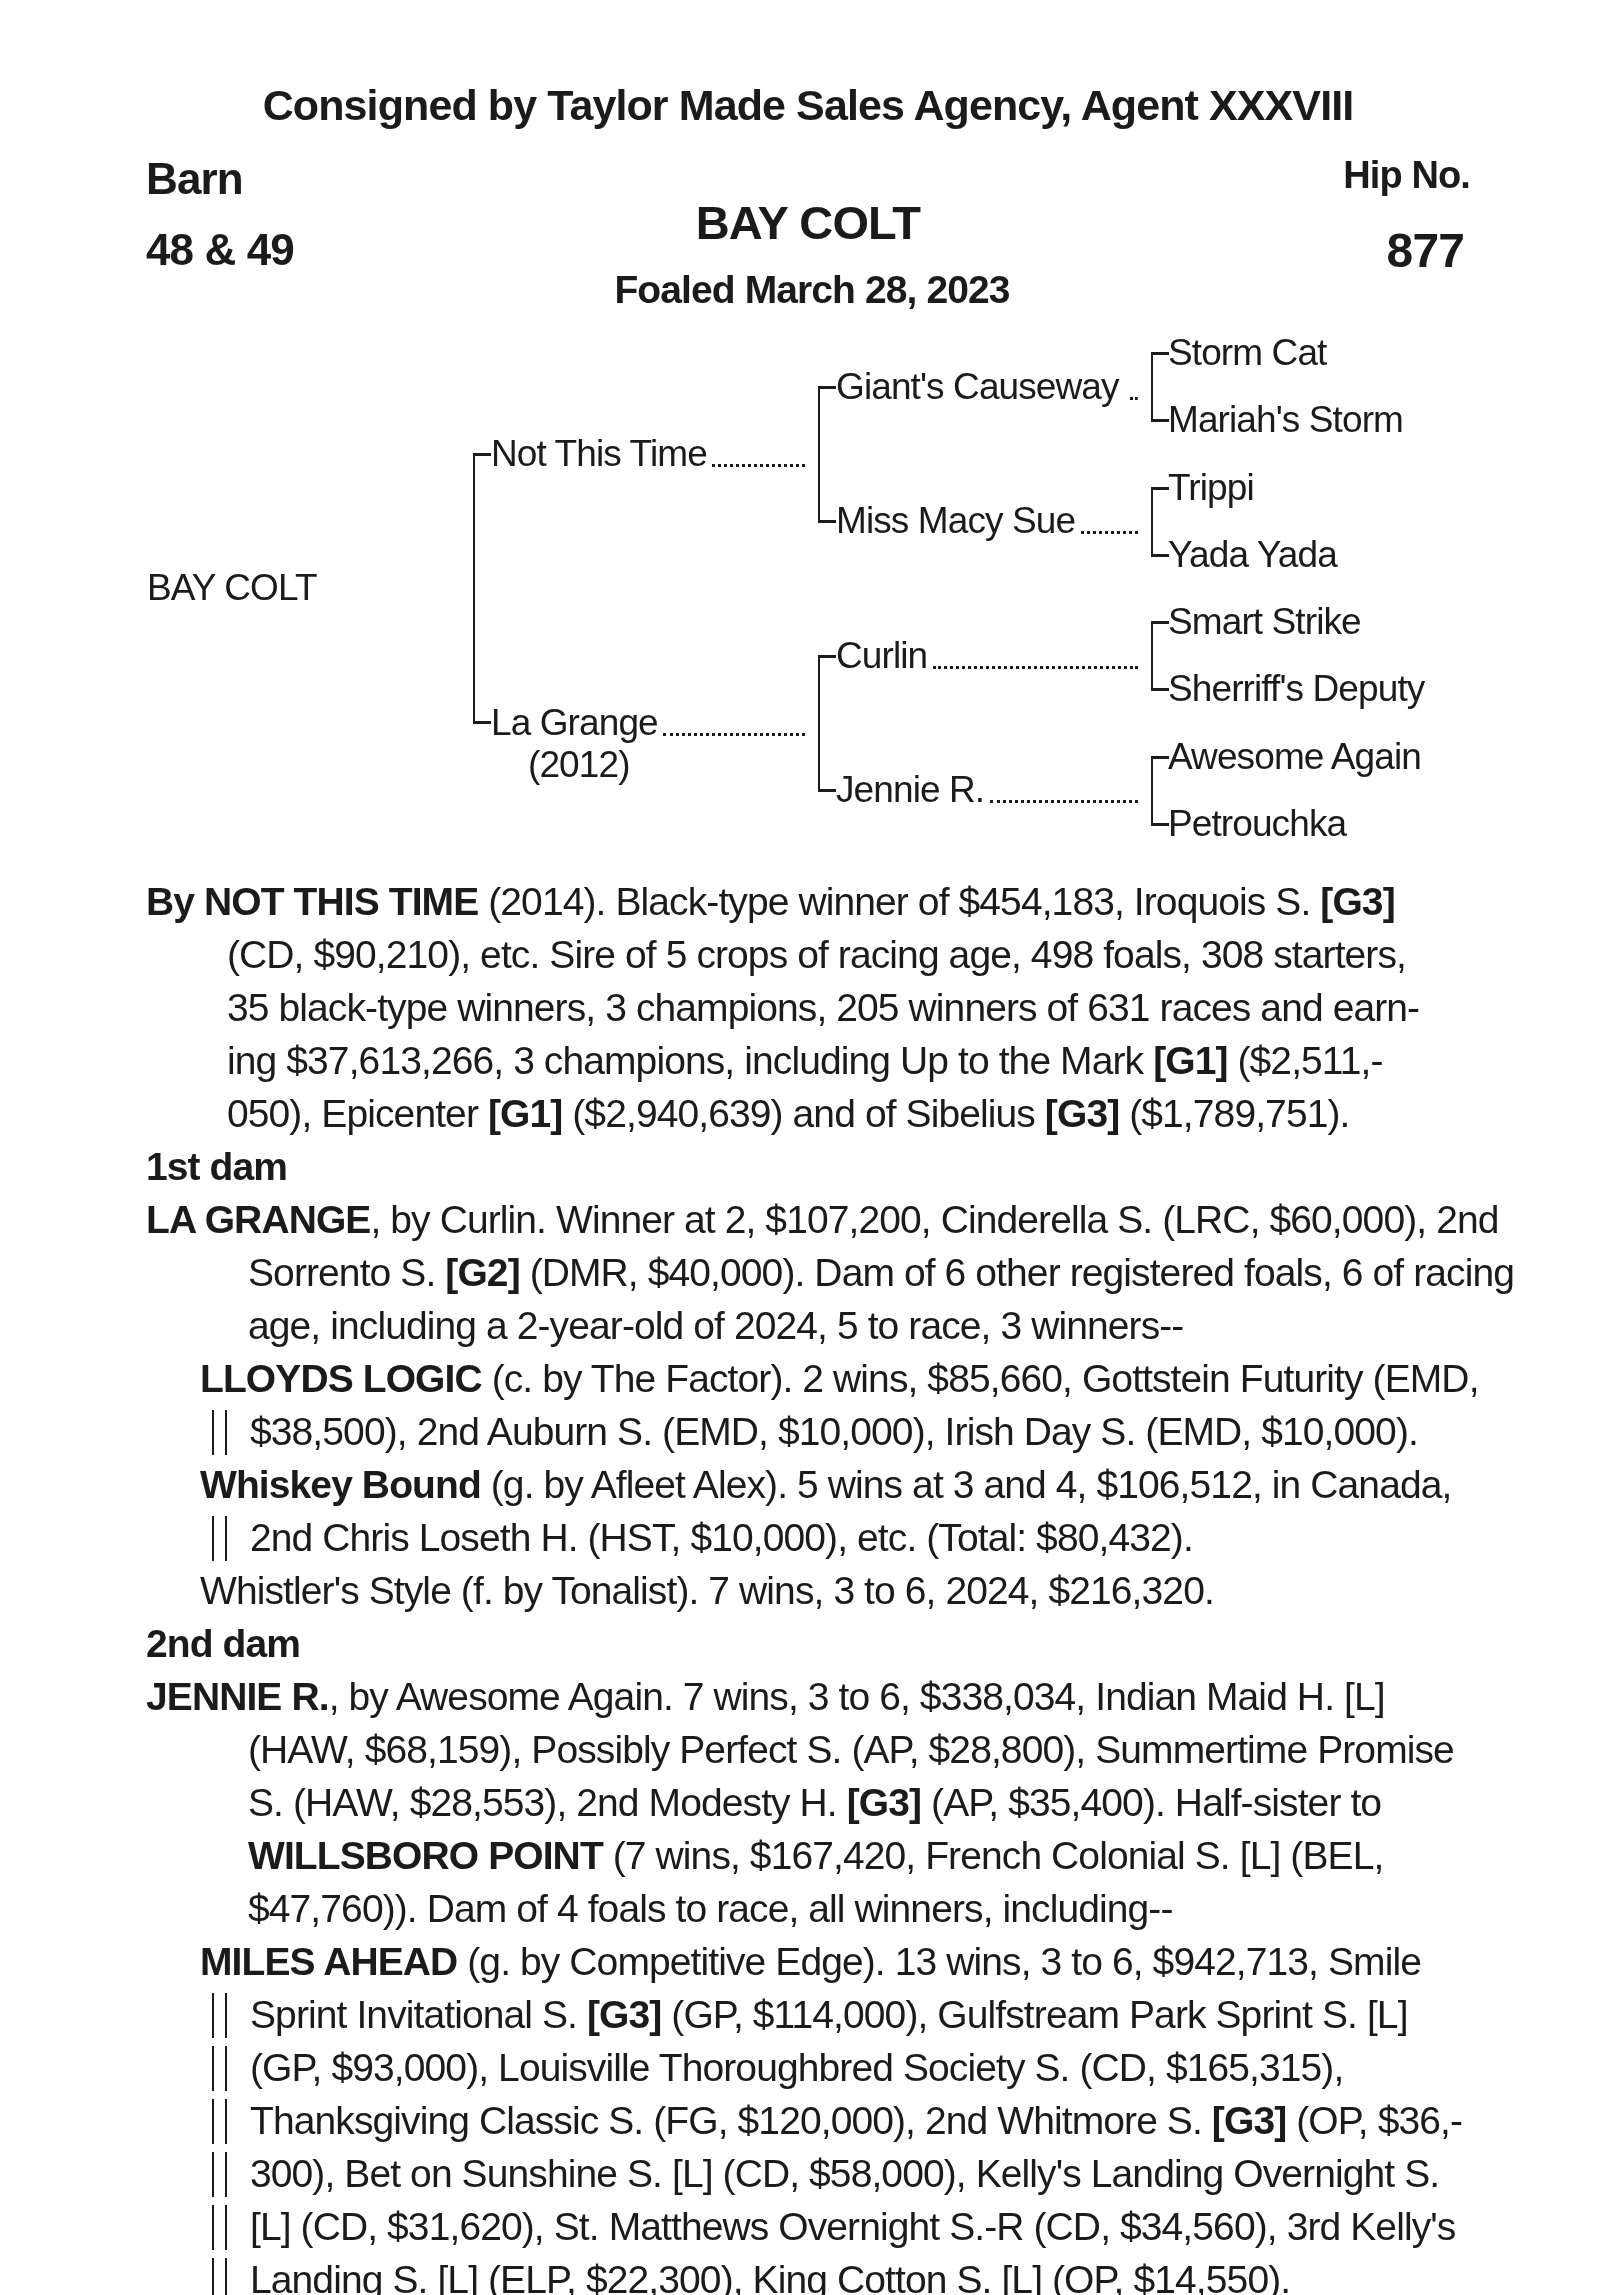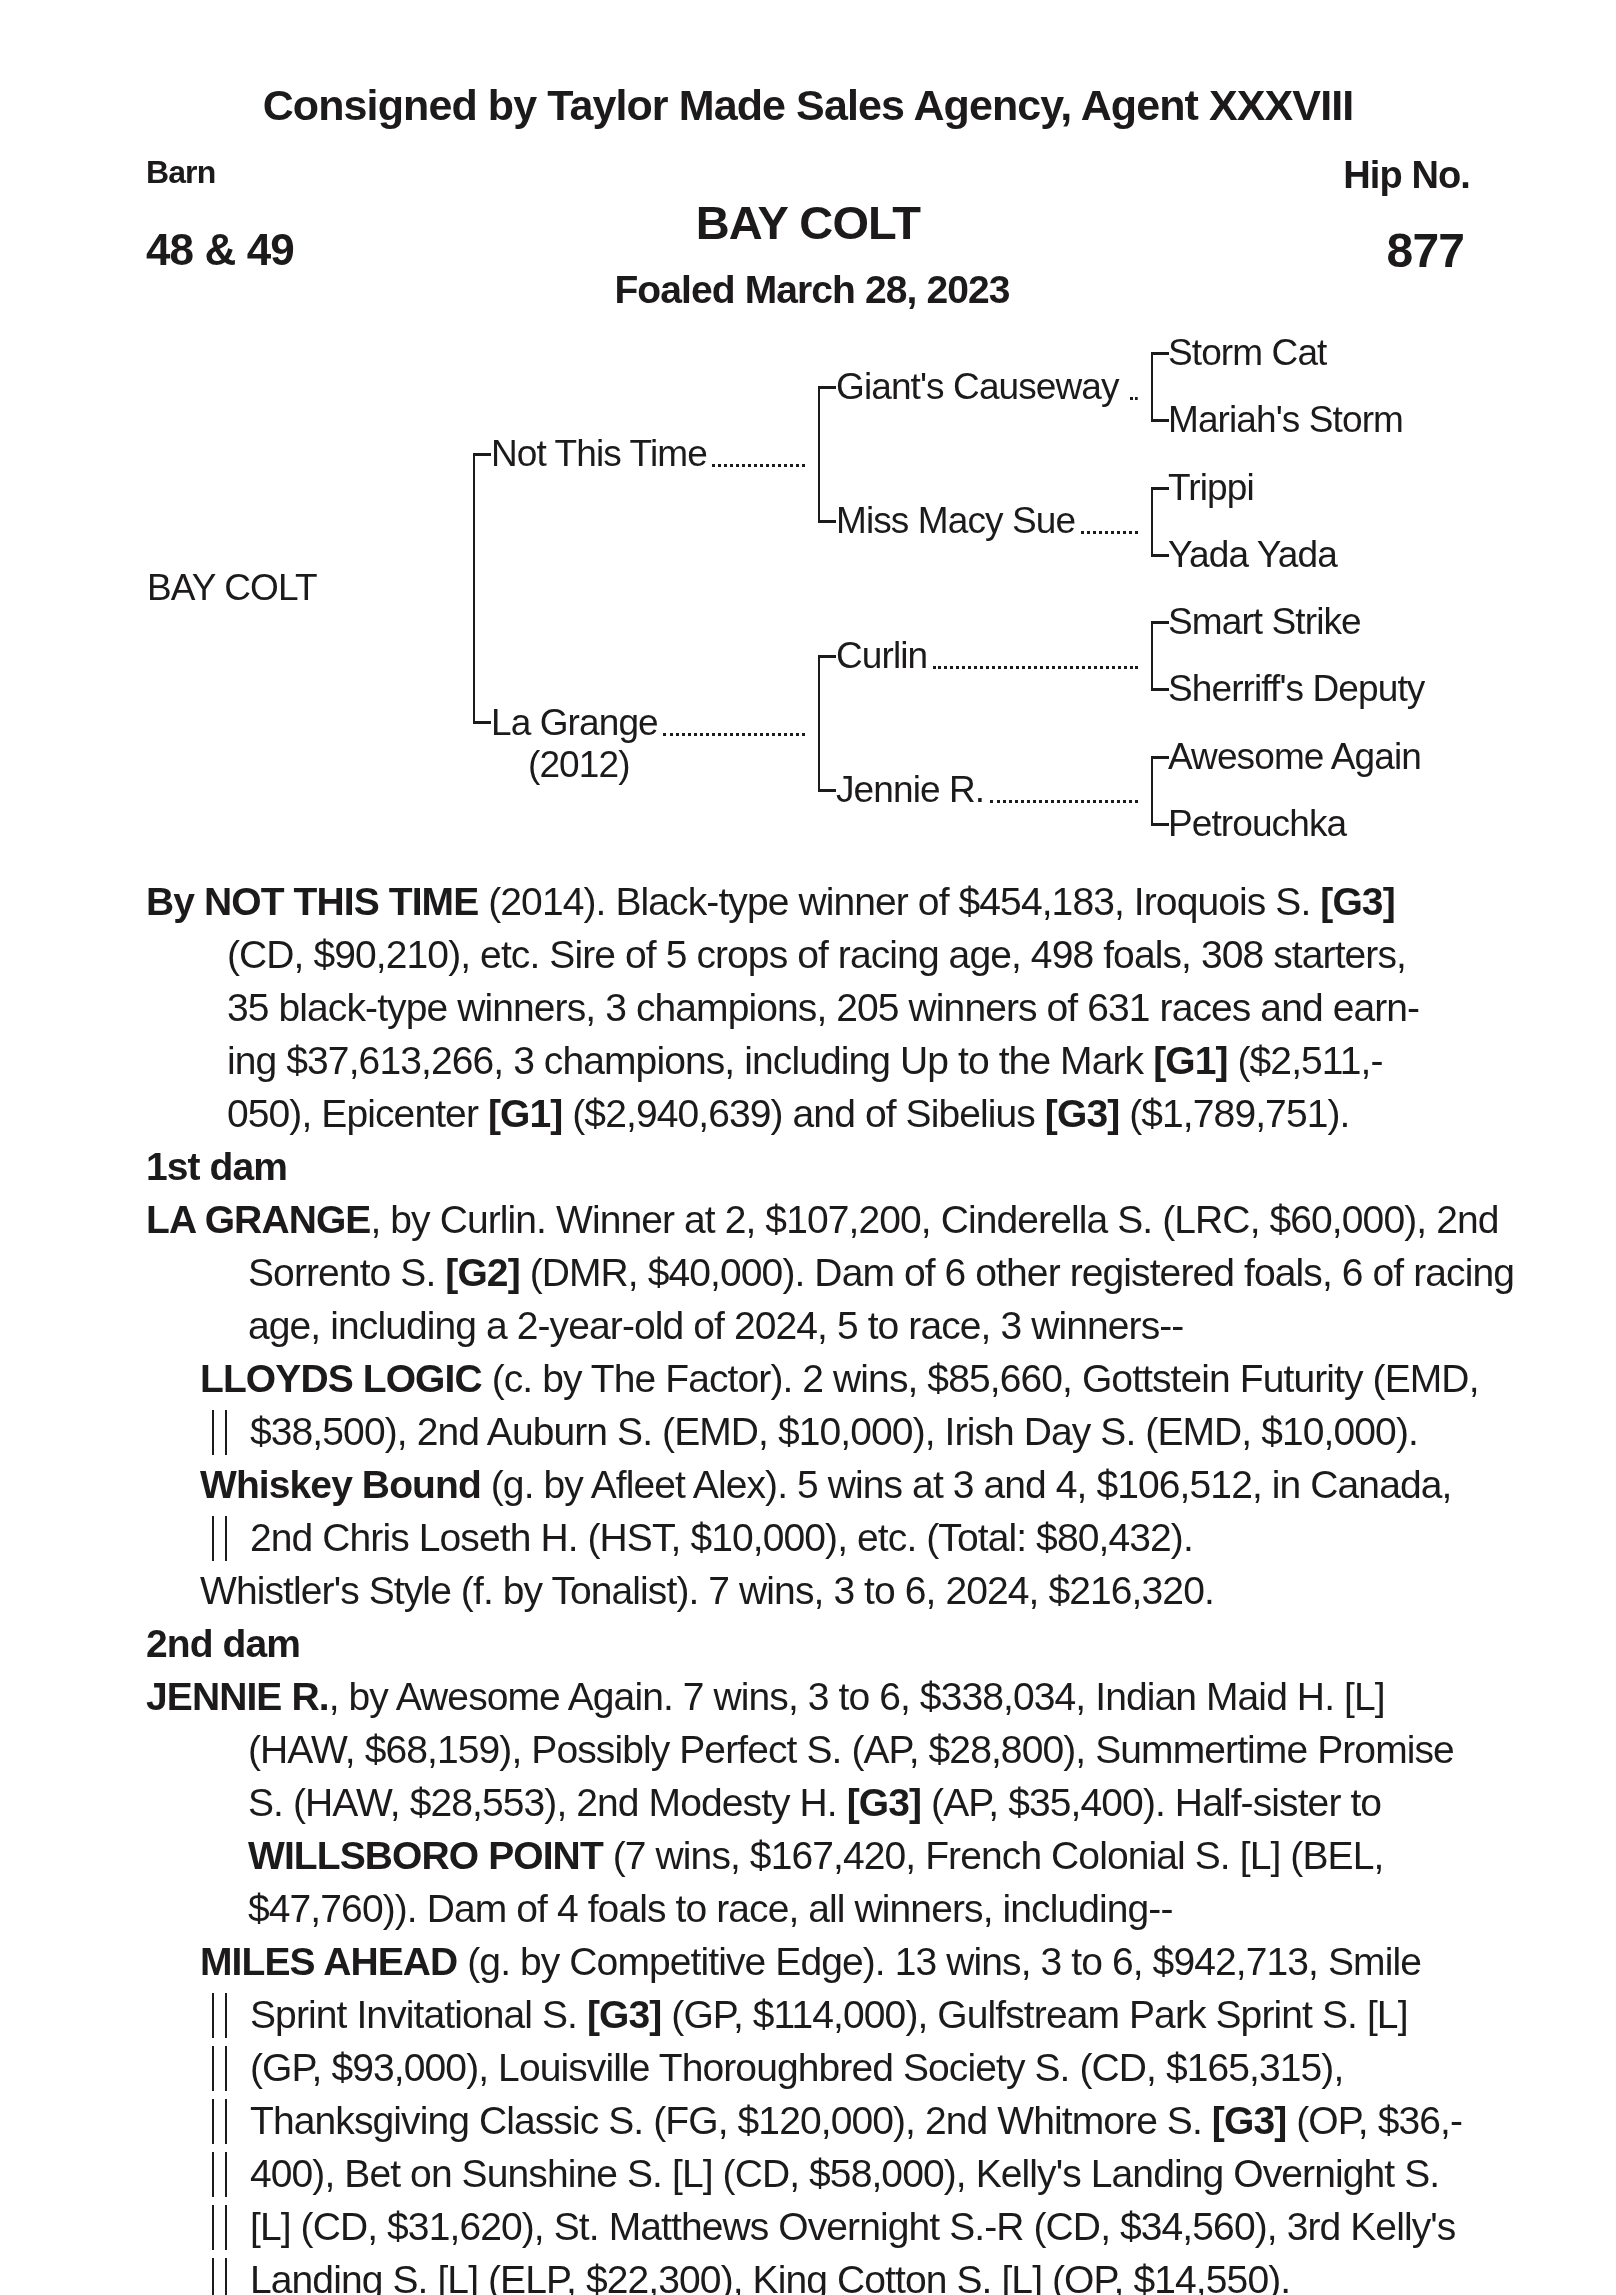--- a/index.html
+++ b/index.html
@@ -1,21 +1,21 @@
 <!DOCTYPE html>
 <html style="font-size:7.3px"><head>
 <meta charset="utf-8">
 <style>
   html,body{margin:0;padding:0;background:#fff;}
   #page{position:relative;width:1616px;height:3227px;background:#ffffff;overflow:hidden;
         font-family:"Liberation Sans","DejaVu Sans",sans-serif;color:#1c1a1b;}
   .abs{position:absolute;}
   
   .consignor{top:81px;left:0;width:1616px;text-align:center;font-size:43px;font-weight:bold;letter-spacing:-0.9px;}
-  .barn-label{left:146px;top:154px;font-size:32px;font-weight:bold;letter-spacing:-0.9px;}
+  .barn-label{left:146px;top:154px;font-size:44px;font-weight:bold;letter-spacing:-0.9px;}
   .barn-value{left:146px;top:225px;font-size:44px;font-weight:bold;letter-spacing:-0.9px;}
   .hip-label{right:146px;top:154px;font-size:38px;font-weight:bold;letter-spacing:-0.9px;text-align:right;}
   .hip-value{right:152px;top:223px;font-size:48px;font-weight:bold;letter-spacing:-0.9px;text-align:right;}
   .title{top:195px;left:0;width:1616px;text-align:center;font-size:47px;font-weight:bold;letter-spacing:-0.9px;}
   .foaled{top:268px;left:4px;width:1616px;text-align:center;font-size:39px;font-weight:bold;letter-spacing:-0.9px;}
   
   .tnode{position:absolute;height:40px;line-height:40px;font-size:37px;letter-spacing:-0.9px;white-space:nowrap;}
   .with-dots{display:flex;align-items:stretch;}
   .with-dots .tname{flex:0 0 auto;}
   .leader{flex:1 1 auto;border-bottom:3.2px dotted #1c1a1b;margin:0 2.8px 7.3px 5.5px;}
@@ -134,19 +134,19 @@
       <div class="bl ind-margin"><span class="b">2nd dam</span></div>
       <div class="bl ind-margin"><span class="b">JENNIE R.</span><span>, by Awesome Again. 7 wins, 3 to 6, $338,034, Indian Maid H. [L]</span></div>
       <div class="bl ind-dam-cont"><span>(HAW, $68,159), Possibly Perfect S. (AP, $28,800), Summertime Promise</span></div>
       <div class="bl ind-dam-cont"><span>S. (HAW, $28,553), 2nd Modesty H. </span><span class="b">[G3]</span><span> (AP, $35,400). Half-sister to</span></div>
       <div class="bl ind-dam-cont"><span class="b">WILLSBORO POINT</span><span> (7 wins, $167,420, French Colonial S. [L] (BEL,</span></div>
       <div class="bl ind-dam-cont"><span>$47,760)). Dam of 4 foals to race, all winners, including--</span></div>
       <div class="bl ind-foal"><span class="b">MILES AHEAD</span><span> (g. by Competitive Edge). 13 wins, 3 to 6, $942,713, Smile</span></div>
       <div class="bl ind-foal-cont"><span class="rule rule2"></span><span>Sprint Invitational S. </span><span class="b">[G3]</span><span> (GP, $114,000), Gulfstream Park Sprint S. [L]</span></div>
       <div class="bl ind-foal-cont"><span class="rule rule2"></span><span>(GP, $93,000), Louisville Thoroughbred Society S. (CD, $165,315),</span></div>
       <div class="bl ind-foal-cont"><span class="rule rule2"></span><span>Thanksgiving Classic S. (FG, $120,000), 2nd Whitmore S. </span><span class="b">[G3]</span><span> (OP, $36,-</span></div>
-      <div class="bl ind-foal-cont"><span class="rule rule2"></span><span>400), Bet on Sunshine S. [L] (CD, $58,000), Kelly's Landing Overnight S.</span></div>
+      <div class="bl ind-foal-cont"><span class="rule rule2"></span><span>300), Bet on Sunshine S. [L] (CD, $58,000), Kelly's Landing Overnight S.</span></div>
       <div class="bl ind-foal-cont"><span class="rule rule2"></span><span>[L] (CD, $31,620), St. Matthews Overnight S.-R (CD, $34,560), 3rd Kelly's</span></div>
       <div class="bl ind-foal-cont"><span class="rule rule2"></span><span>Landing S. [L] (ELP, $22,300), King Cotton S. [L] (OP, $14,550).</span></div>
     </div>
 
 </div>
 
 
 </body></html>

